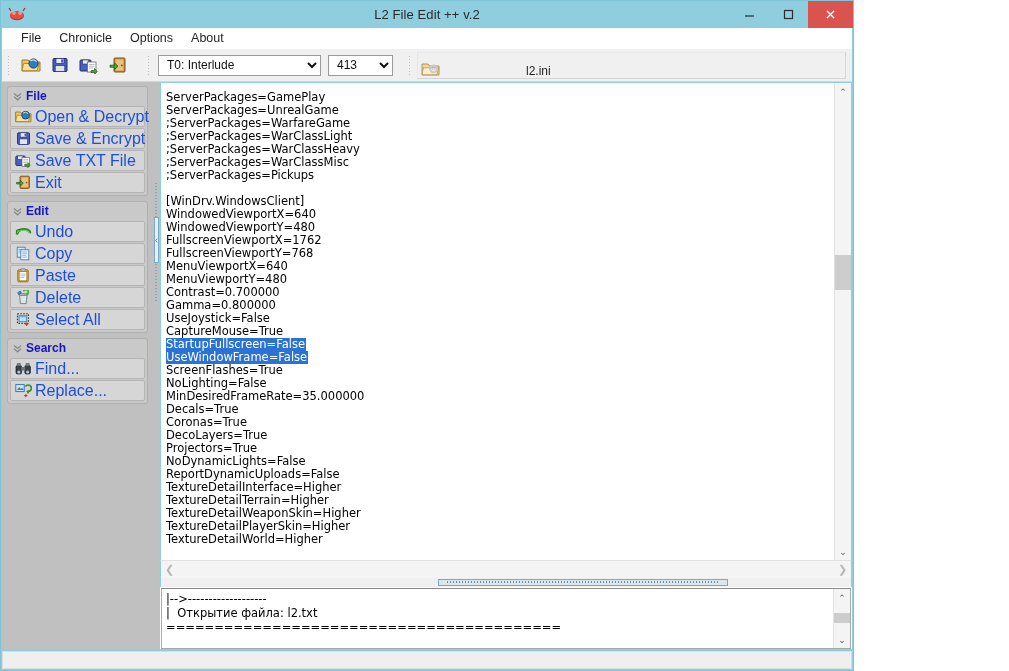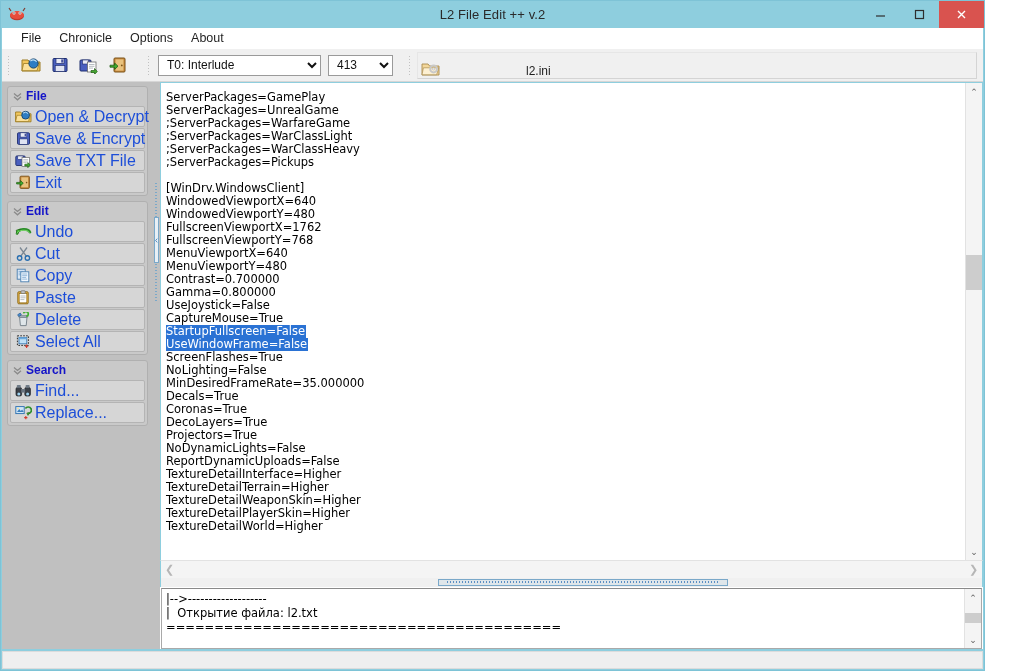--- a/index.html
+++ b/index.html
@@ -7,21 +7,21 @@
     margin: 0; padding: 0;
     width: 1009px; height: 671px;
     overflow: hidden;
     background: #ffffff;
     font-family: "Liberation Sans", sans-serif;
   }
 
   
   #window {
     position: absolute; left: 0; top: 0;
-    width: 985px; height: 671px;
+    width: 854px; height: 671px;
     background: #8ecede;
     border: 1px solid #7ec3d6;
     display: flex; flex-direction: column;
   }
 
   
   #titlebar {
     height: 27px; min-height: 27px;
     background: #8ecede;
     position: relative;
@@ -502,30 +502,20 @@
           <span class="ico">
             <svg width="17" height="15" viewBox="0 0 17 15">
               <path d="M2 9.5 C3 4.5, 13 4, 15 8.2" stroke="#2e8f2b" stroke-width="2.6" fill="none" stroke-linecap="round"></path>
               <path d="M5.2 5.2 L1.2 6.3 L2.6 10.2 z" fill="#46c43b" stroke="#1f5c13" stroke-width=".7"></path>
               <path d="M2 9.5 C3 5.6, 12.6 5.1, 14.6 8.6" stroke="#7ede6e" stroke-width=".9" fill="none"></path>
             </svg>
           </span>
           <span class="lbl">Undo</span>
         </div>
 
-        <div class="side-btn">
-          <span class="ico">
-            <svg width="15" height="15" viewBox="0 0 15 15">
-              <path d="M4 1.5 L10.5 10.5 M11 1.5 L4.5 10.5" stroke="#7b8894" stroke-width="1.3" fill="none"></path>
-              <circle cx="3.6" cy="12" r="2.2" fill="none" stroke="#2a6fb0" stroke-width="1.4"></circle>
-              <circle cx="11.4" cy="12" r="2.2" fill="none" stroke="#2a6fb0" stroke-width="1.4"></circle>
-            </svg>
-          </span>
-          <span class="lbl">Cut</span>
-        </div>
 
         <div class="side-btn">
           <span class="ico">
             <svg width="15" height="15" viewBox="0 0 15 15">
               <rect x="1.2" y="1.2" width="8" height="10" fill="#dbe9f7" stroke="#4a7fb0" stroke-width=".9"></rect>
               <path d="M2.6 3.4h5M2.6 5.1h5M2.6 6.8h4" stroke="#6c9cc8" stroke-width=".7"></path>
               <rect x="4.8" y="3.8" width="8" height="10" fill="#f2f8ff" stroke="#4a7fb0" stroke-width=".9"></rect>
               <path d="M6.2 6h5M6.2 7.7h5M6.2 9.4h4M6.2 11.1h5" stroke="#6c9cc8" stroke-width=".7"></path>
             </svg>
           </span>
@@ -621,20 +611,21 @@
 
     <div id="right">
 
       <div id="editor-wrap">
         <div id="editor">
             <div class="sel-row"><span class="code-line">ServerPackages=GamePlay</span></div>
             <div class="sel-row"><span class="code-line">ServerPackages=UnrealGame</span></div>
             <div class="sel-row"><span class="code-line">;ServerPackages=WarfareGame</span></div>
             <div class="sel-row"><span class="code-line">;ServerPackages=WarClassLight</span></div>
             <div class="sel-row"><span class="code-line">;ServerPackages=WarClassHeavy</span></div>
+            <div class="sel-row"><span class="code-line">;ServerPackages=WarClassMisc</span></div>
             <div class="sel-row"><span class="code-line">;ServerPackages=Pickups</span></div>
             <div class="sel-row"><span class="code-line">&nbsp;</span></div>
             <div class="sel-row"><span class="code-line">[WinDrv.WindowsClient]</span></div>
             <div class="sel-row"><span class="code-line">WindowedViewportX=640</span></div>
             <div class="sel-row"><span class="code-line">WindowedViewportY=480</span></div>
             <div class="sel-row"><span class="code-line">FullscreenViewportX=1762</span></div>
             <div class="sel-row"><span class="code-line">FullscreenViewportY=768</span></div>
             <div class="sel-row"><span class="code-line">MenuViewportX=640</span></div>
             <div class="sel-row"><span class="code-line">MenuViewportY=480</span></div>
             <div class="sel-row"><span class="code-line">Contrast=0.700000</span></div>

